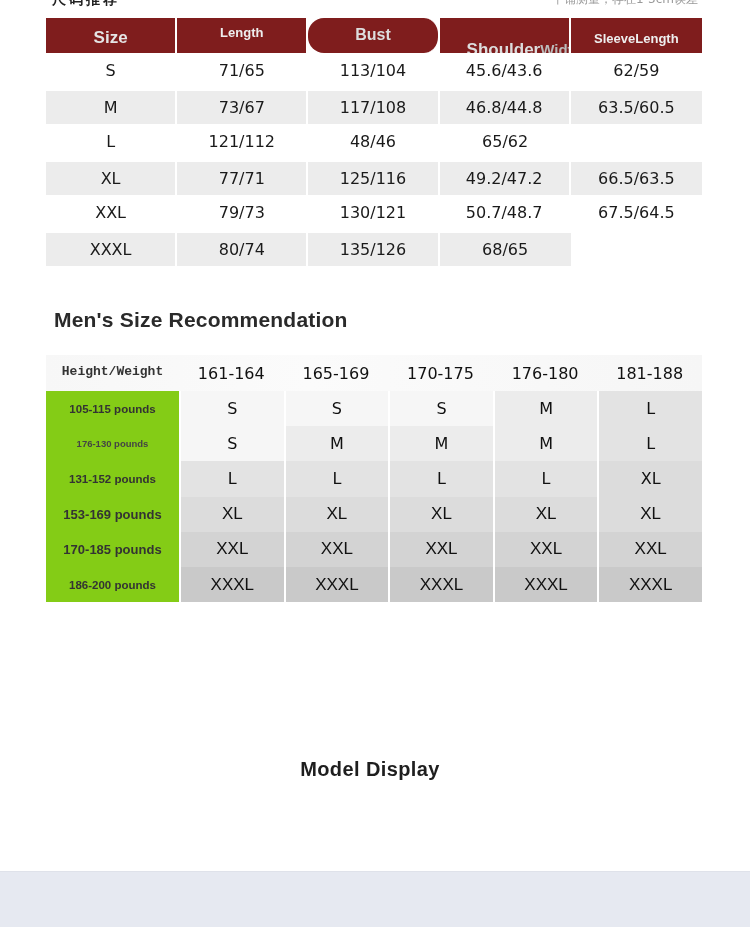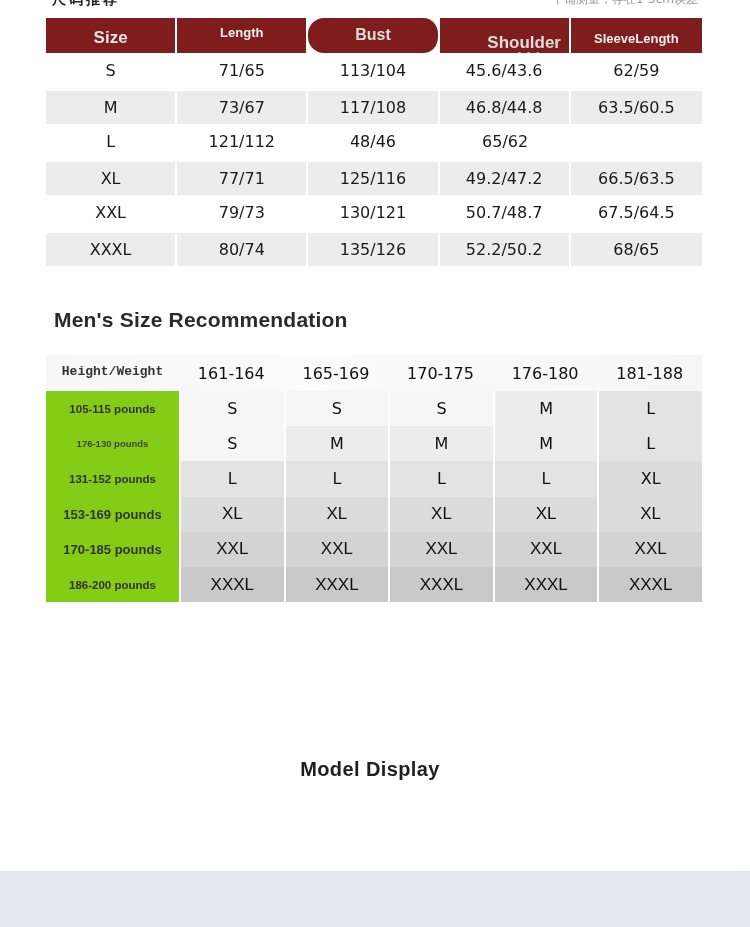--- a/index.html
+++ b/index.html
@@ -16,21 +16,21 @@
   .st-row .c { width: 131.2px; display: flex; align-items: center; justify-content: center; font-size: 16px; color: #1a1a1a; border-right: 2px solid #fff; }
   .st-row .c:last-child { border-right: none; }
   .st-row.alt .c { background: #ececec; }
   .st-row.alt { border-top: 2px solid #fff; }
   .st-head { display: flex; height: 35px; }
   .st-head .h { width: 131.2px; background: #7f1d1d; color: #fff; font-family: "Liberation Sans", sans-serif; font-weight: bold; display: flex; align-items: center; justify-content: center; border-right: 2px solid #fff; position: relative; overflow: hidden; }
   .st-head .h:last-child { border-right: none; }
   .h-size { font-size: 17px; color: #e5e5e5 !important; padding-top: 4px; }
   .h-length { font-size: 13px; padding-bottom: 6px; color: #eee !important; }
   .h-bust { font-size: 16px; padding-bottom: 2px; color: #ddd !important; border-radius: 16px; }
-  .h-shoulder { flex-direction: column; line-height: 15px; font-size: 17px; padding-top: 28px; color: #ddd !important; padding-left: 40px; }
+  .h-shoulder { flex-direction: row; line-height: 15px; font-size: 17px; padding-top: 28px; color: #ddd !important; padding-left: 40px; text-decoration: underline; }
   .h-shoulder span.w { color: #bbb; font-size: 15px; }
   .h-sleeve { flex-direction: row; line-height: 13px; font-size: 13px; padding-top: 6px; color: #eee !important; }
 
   
   .rec-title { position: absolute; left: 54px; top: 308px; font-family: "Liberation Sans", sans-serif; font-weight: bold; font-size: 21px; color: #2a2a2a; letter-spacing: 0.2px; }
   .rec { position: absolute; left: 46px; top: 355px; width: 656px; }
   .rec-head { display: flex; height: 36px; background: linear-gradient(to right, #f7f7f7, #fbfbfb 40%, #f6f6f6); }
   .rec-head .hw { width: 133px; display: flex; align-items: center; justify-content: center; font-family: Liberation Mono, monospace; font-weight: bold; font-size: 13px; color: #333; padding-bottom: 4px; }
   .rec-head .ht { width: 104.6px; display: flex; align-items: center; justify-content: center; font-size: 16px; color: #111; }
   .rec-row { display: flex; height: 35.2px; }
@@ -104,21 +104,20 @@
         <div class="c">XXL</div>
         <div class="c">79/73</div>
         <div class="c">130/121</div>
         <div class="c">50.7/48.7</div>
         <div class="c">67.5/64.5</div>
       </div>
       <div class="st-row alt">
         <div class="c">XXXL</div>
         <div class="c">80/74</div>
         <div class="c">135/126</div>
-        <div class="c">52.2/50.2</div>
         <div class="c">68/65</div>
       </div>
     </div>
 </div>
 
 <div class="rec-title">Men's Size Recommendation</div>
 
 <div class="rec">
   <div class="rec-head">
     <div class="hw">Height/Weight</div>

